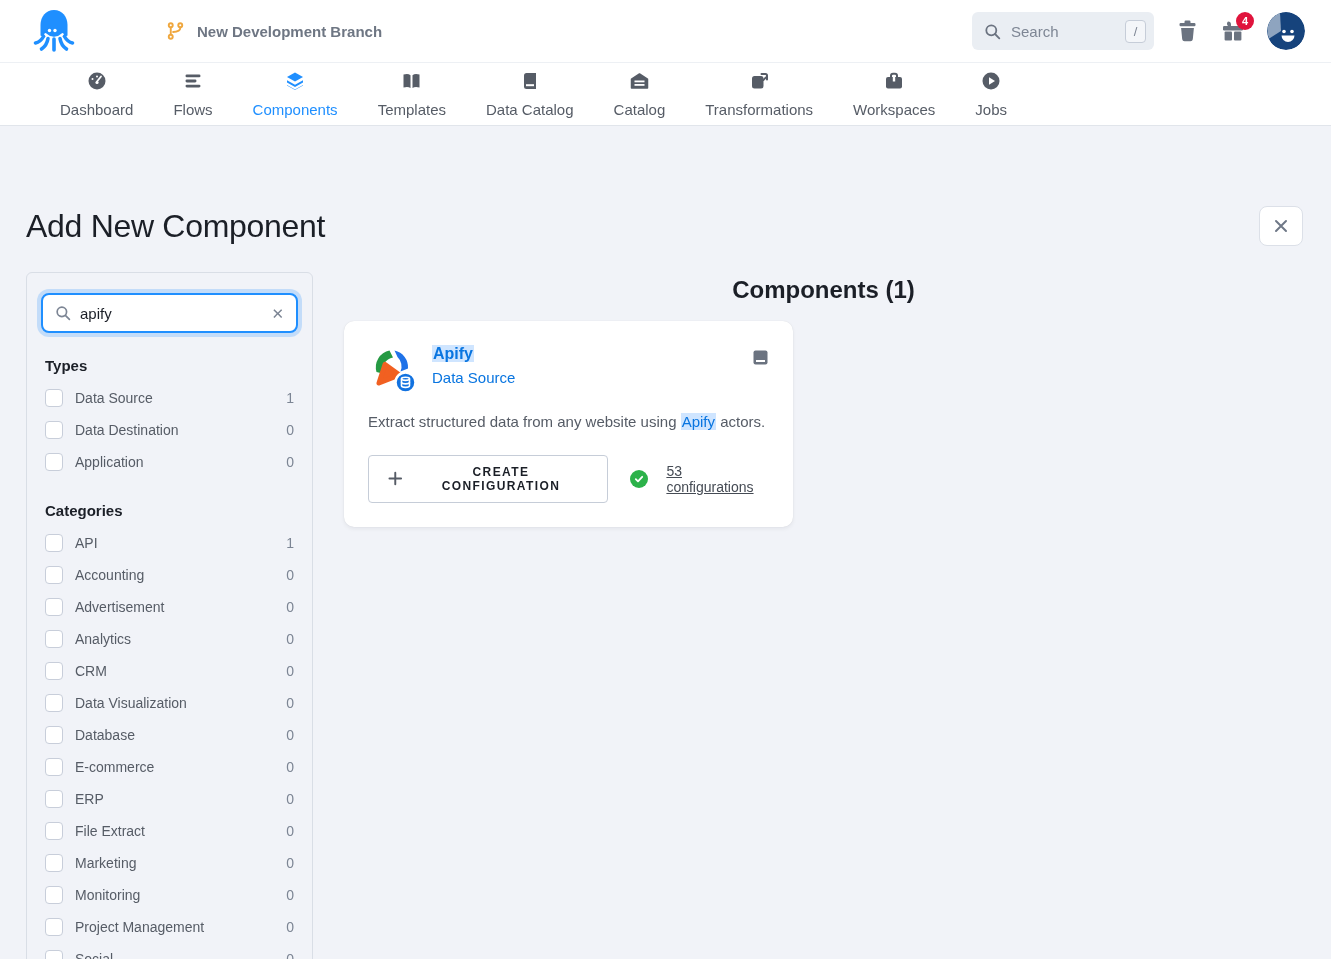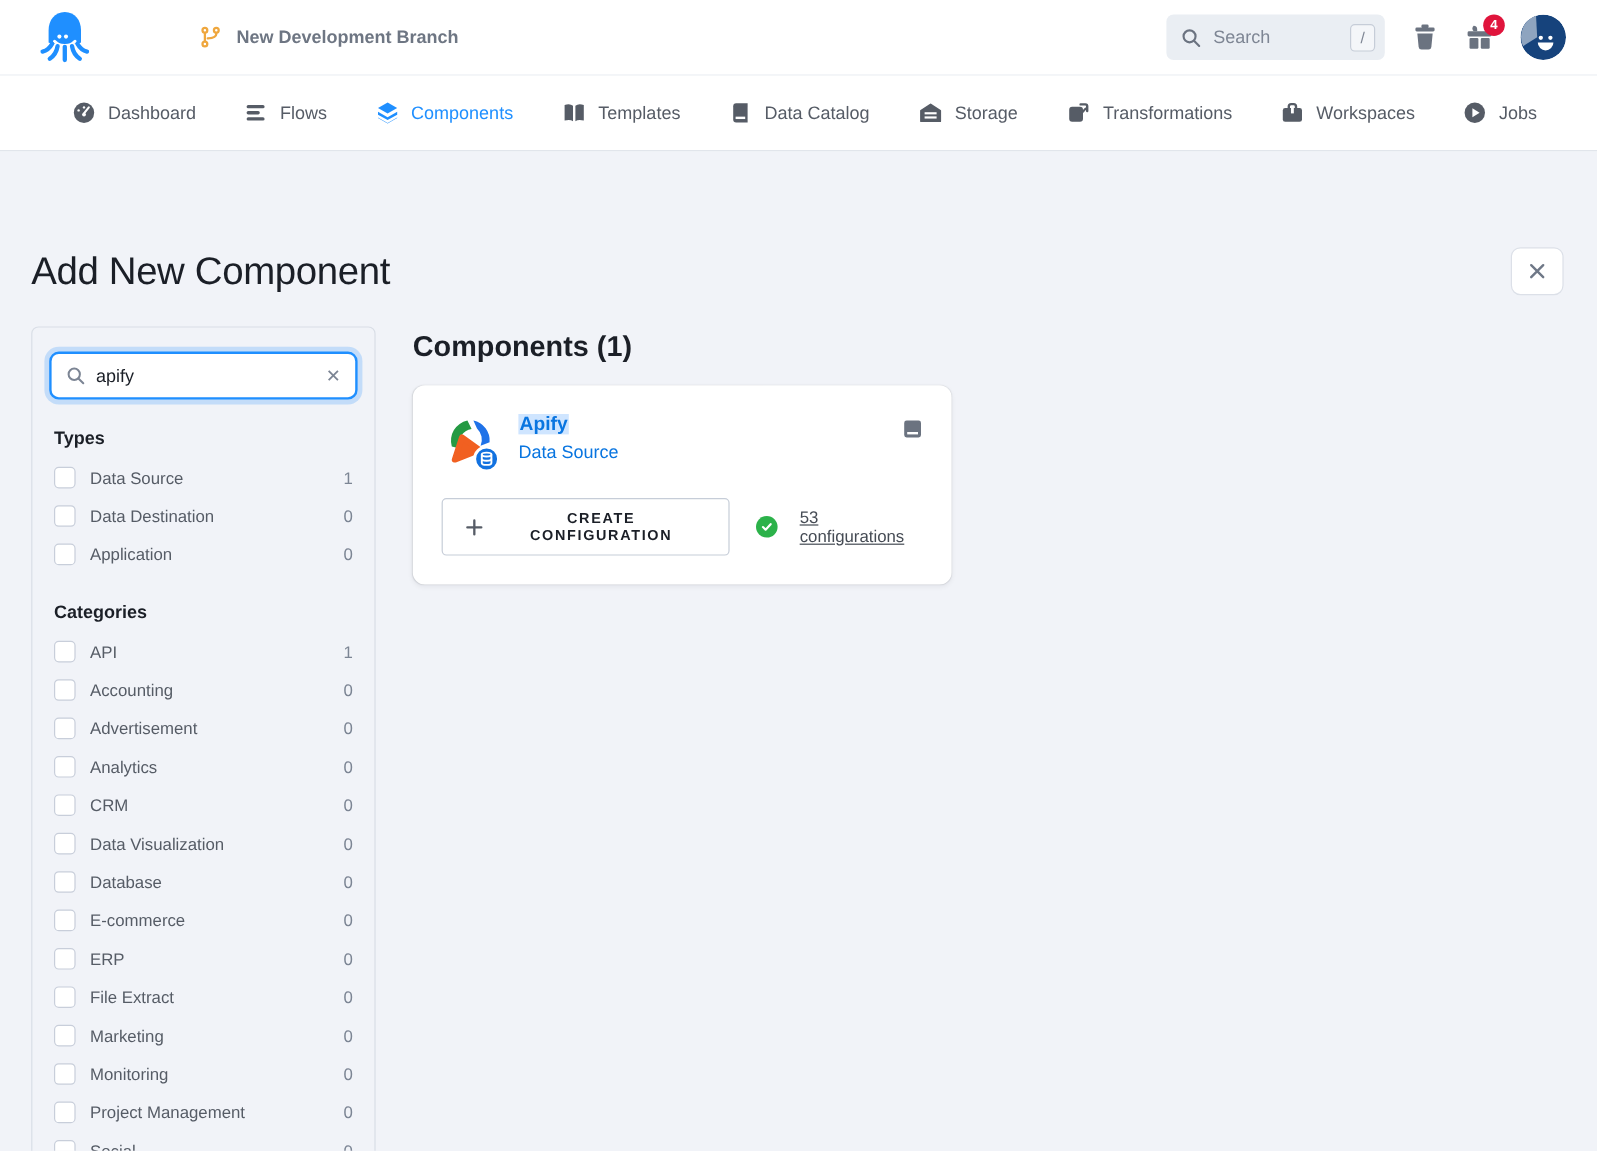--- a/index.html
+++ b/index.html
@@ -35,21 +35,21 @@
     background:#e0143c; border-radius:9px; color:#fff; font-size:11px; font-weight:700;
     display:flex; align-items:center; justify-content:center; padding:0 4px;
   }
   .avatar { width:38px; height:38px; border-radius:50%; overflow:hidden; }
   
   .navbar {
     height:64px; background:#fff; border-top:1px solid #edf0f4; border-bottom:1px solid #e1e5eb;
     display:flex; align-items:center; padding:0 60px; gap:40px;
   }
   .nav-item { display:flex; align-items:center; gap:10px; font-size:15px; font-weight:500;
-    color:#565c66; cursor:pointer; white-space:nowrap; }
+    color:#565c66; cursor:pointer; white-space:nowrap;flex-direction:column; }
   .nav-item.active { color:#1f8fff; }
   
   .page { padding:40px 28px 0 26px;margin-top:40px; }
   .title-row { display:flex; justify-content:space-between; align-items:center; margin-bottom:26px; }
   h1 { margin:0; font-size:32px; font-weight:500; letter-spacing:-0.3px; color:#1b1f27; }
   .close-btn {
     width:44px; height:40px; background:#fff; border:1px solid #dce0e8; border-radius:8px;
     display:flex; align-items:center; justify-content:center; cursor:pointer;
   }
   .content { display:flex; gap:31px; align-items:flex-start; }
@@ -65,21 +65,21 @@
   }
   .filter-search .val { font-size:15px; color:#1b1f27; flex:1; }
   .clear-x { color:#7c8594; font-size:15px; cursor:pointer; line-height:1; }
   .group-title { font-size:15px; font-weight:700; color:#1b1f27; margin:24px 6px 8px; }
   .filter-row { height:32px; display:flex; align-items:center; gap:12px; padding:0 6px; cursor:pointer; }
   .checkbox { width:18px; height:18px; background:#fff; border:1px solid #c8ceda; border-radius:4px; flex:none; }
   .filter-label { font-size:14px; color:#565c66; font-weight:500; }
   .filter-count { margin-left:auto; font-size:14px; color:#7c8594; }
   
   .results { flex:1; }
-  .results-head { display:flex; justify-content:space-between; align-items:center; margin-top:4px; }
+  .results-head { display:flex; justify-content:space-between; align-items:center; margin-top:4px;flex-direction:column; }
   h2 { margin:0; font-size:24px; font-weight:700; color:#1b1f27; }
   .sort {
     height:38px; width:172px; background:#fff; border:1px solid #d4dae3; border-radius:8px;
     display:flex; align-items:center; padding:0 10px 0 14px; gap:12px; cursor:pointer;
   }
   .sort .lbl { font-size:14px; color:#32373f; flex:1; }
   .sort .div { width:1px; height:24px; background:#dce0e8; }
   
   .card {
     margin-top:17px; width:449px; background:#fff; border-radius:10px; padding:24px;
@@ -224,21 +224,21 @@
       <rect x="6" y="13.2" width="8" height="2" fill="#fff"></rect>
     </svg>
     <span>Data Catalog</span>
   </div>
   <div class="nav-item">
     <svg width="21" height="20" viewBox="0 0 21 20">
       <path d="M2.5 17 V8.2 L10.5 3 L18.5 8.2 V17 Z" fill="#565c66" stroke="#565c66" stroke-width="1.5" stroke-linejoin="round"></path>
       <rect x="5.5" y="9.5" width="10" height="1.8" fill="#fff"></rect>
       <rect x="5.5" y="13" width="10" height="1.8" fill="#fff"></rect>
     </svg>
-    <span>Storage</span>
+    <span>Catalog</span>
   </div>
   <div class="nav-item">
     <svg width="21" height="20" viewBox="0 0 21 20">
       <rect x="3" y="5" width="11.5" height="12.5" rx="2.5" fill="#565c66"></rect>
       <path d="M12.5 3 H16.5 a1.5 1.5 0 0 1 1.5 1.5 V8.5" stroke="#565c66" stroke-width="2" fill="none" stroke-linecap="round"></path>
       <path d="M15.2 8.8 L18 11.2 L20.5 8.4" stroke="#565c66" stroke-width="2" fill="none" stroke-linecap="round" stroke-linejoin="round" transform="translate(-2.2,-1.2) scale(0.92)"></path>
     </svg>
     <span>Transformations</span>
   </div>
   <div class="nav-item">
@@ -413,20 +413,23 @@
             <div class="comp-name">
               <span class="hl">Apify</span>
             </div>
             <div class="comp-type">Data Source</div>
           </div>
           <svg class="doc-icon" width="17" height="17" viewBox="0 0 17 17">
             <rect x="1.5" y="1.5" width="14" height="14" rx="2" fill="#6b7380"></rect>
             <rect x="4" y="11" width="9" height="2" fill="#fff"></rect>
           </svg>
         </div>
+        <div class="desc">
+          <span>Extract structured data from any website using </span><span class="hl">Apify</span><span> actors.</span>
+        </div>
         <div class="card-foot">
           <button class="create-btn">
             <svg width="15" height="15" viewBox="0 0 15 15">
               <path d="M7.5 1.5 V13.5 M1.5 7.5 H13.5" stroke="#565c66" stroke-width="2" stroke-linecap="round"></path>
             </svg>
             <span>CREATE CONFIGURATION</span>
           </button>
           <div class="configs">
             <span class="check-circle">
               <svg width="10" height="10" viewBox="0 0 10 10">

